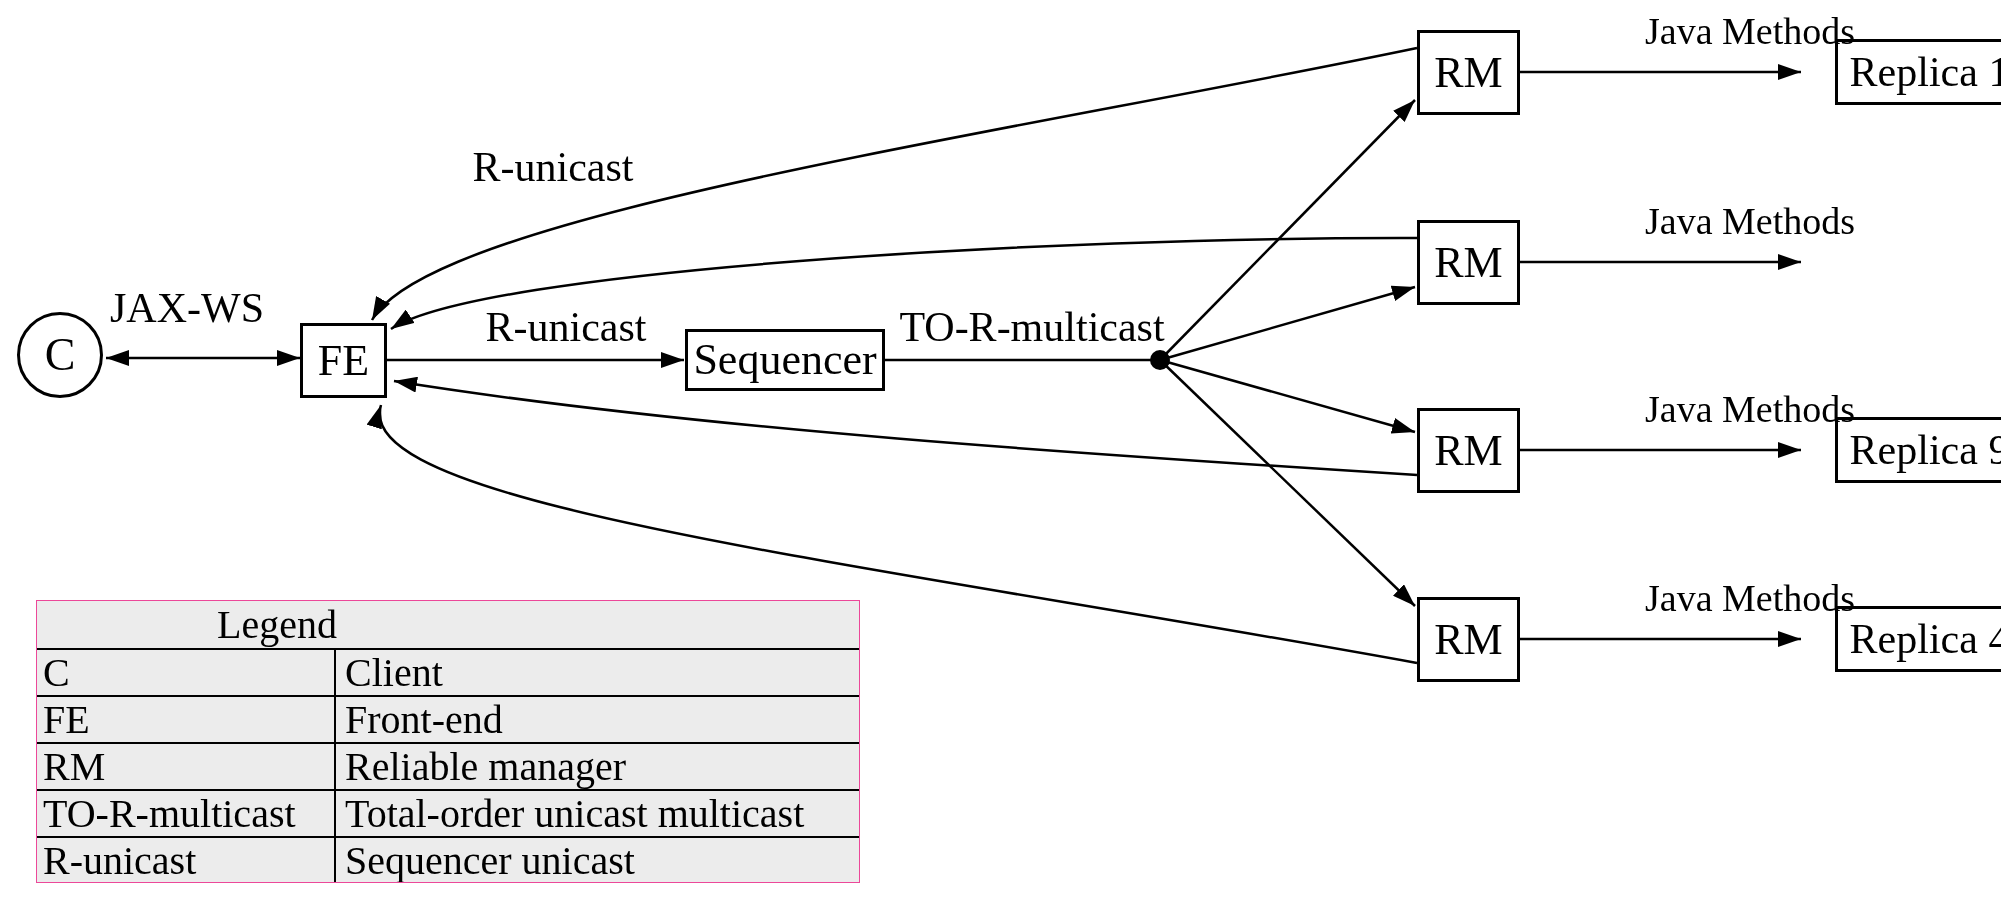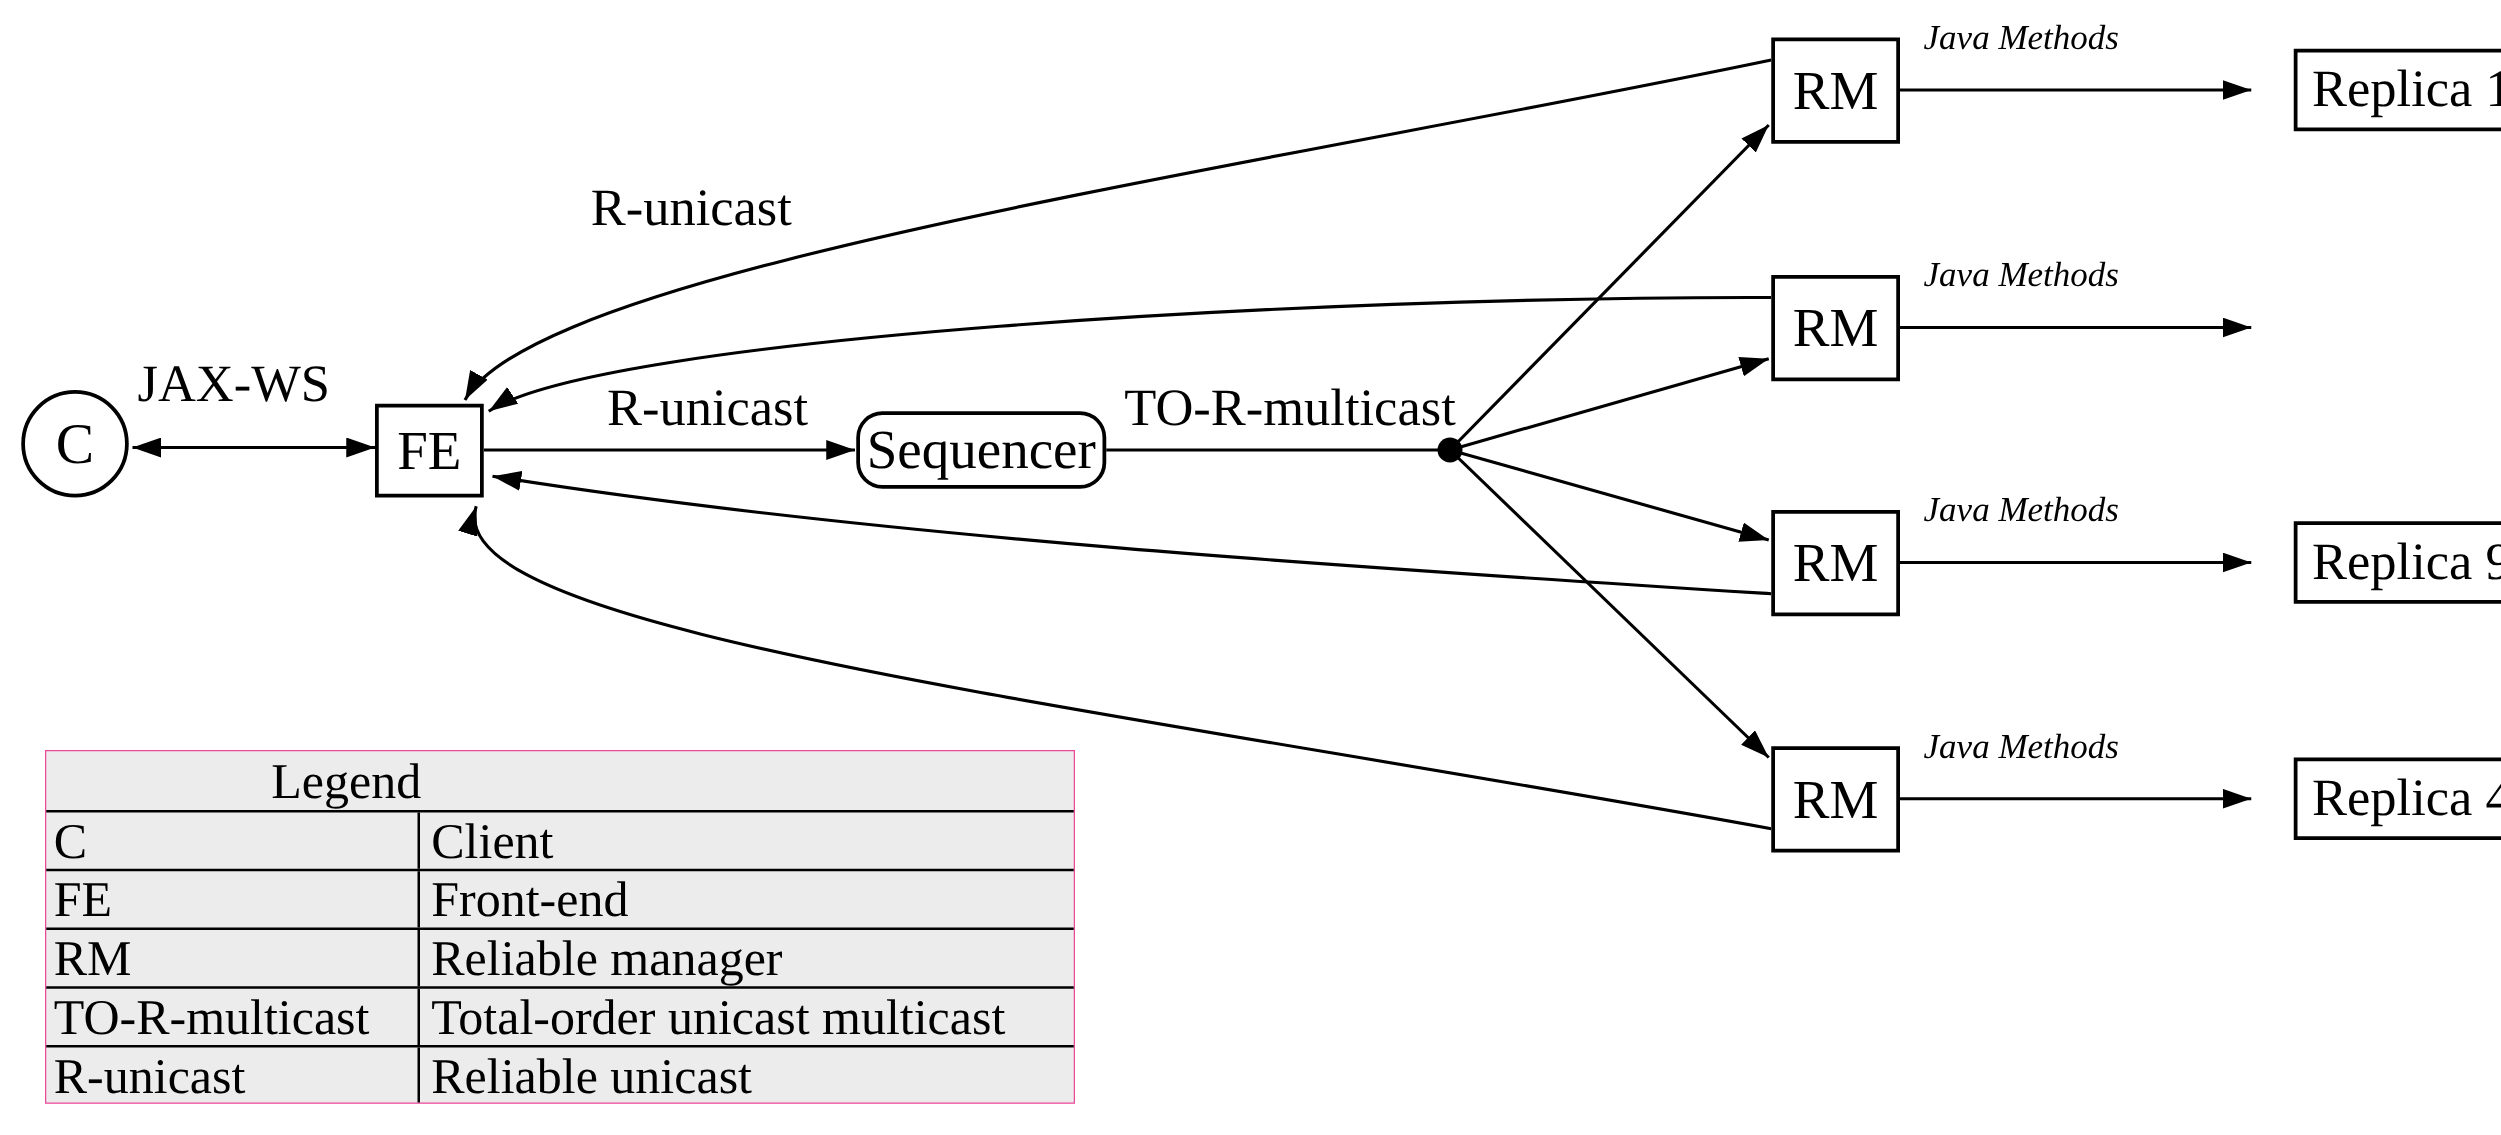--- a/index.html
+++ b/index.html
@@ -18,31 +18,31 @@
   .circle { border-radius:50%; }
 
   .edge-label {
     position:absolute; transform:translate(-50%,-50%);
     font-size:42px; line-height:1; white-space:nowrap;
   }
 
   
   #client    { left:17px;  top:312px; width:86px;  height:86px; font-size:46px; }
   #fe        { left:300px; top:323px; width:87px;  height:75px; }
-  #sequencer { left:685px; top:329px; width:200px; height:62px;border-radius:21px; }
+  #sequencer { left:685px; top:329px; width:200px; height:62px; }
   .rm   { left:1417px; width:103px; height:85px; }
   #rm1  { top:30px; }  #rm2 { top:220px; }  #rm3 { top:408px; }  #rm4 { top:597px; }
   .replica { left:1803px; width:189px; height:66px; font-size:42px;margin-left:32px; }
   #rep1 { top:39px; } #rep2 { top:229px; } #rep3 { top:417px; } #rep4 { top:606px; }
 
   #lbl-jaxws { left:187px;  top:308px; }
   #lbl-run-top { left:553px; top:167px; }
   #lbl-run-mid { left:566px; top:327px; }
   #lbl-torm  { left:1032px; top:327px; }
-  .lbl-jm { left:1617px; font-size:28px;font-style:italic; }
+  .lbl-jm { left:1750px; font-size:38px; }
   #lbl-jm1 { top:31px; } #lbl-jm2 { top:221px; } #lbl-jm3 { top:409px; } #lbl-jm4 { top:598px; }
 
   
   #legend {
     position:absolute; left:36px; top:600px; width:824px; box-sizing:border-box;
     background:#ececec; border:1px solid #ec4899; font-size:40px; line-height:1;
   }
   .lg-header { height:47px; border-bottom:2px solid #000; position:relative; }
   .lg-header > div { width:480px; text-align:center; line-height:47px; }
   .lg-row { display:flex; height:45px; border-bottom:2px solid #000; }
@@ -147,17 +147,17 @@
     <div class="lg-row">
       <div class="lg-key">RM</div>
       <div class="lg-val">Reliable manager</div>
     </div>
     <div class="lg-row">
       <div class="lg-key">TO-R-multicast</div>
       <div class="lg-val">Total-order unicast multicast</div>
     </div>
     <div class="lg-row">
       <div class="lg-key">R-unicast</div>
-      <div class="lg-val">Reliable unicast</div>
+      <div class="lg-val">Sequencer unicast</div>
     </div>
   </div>
 
 </div>
 
 </body></html>

